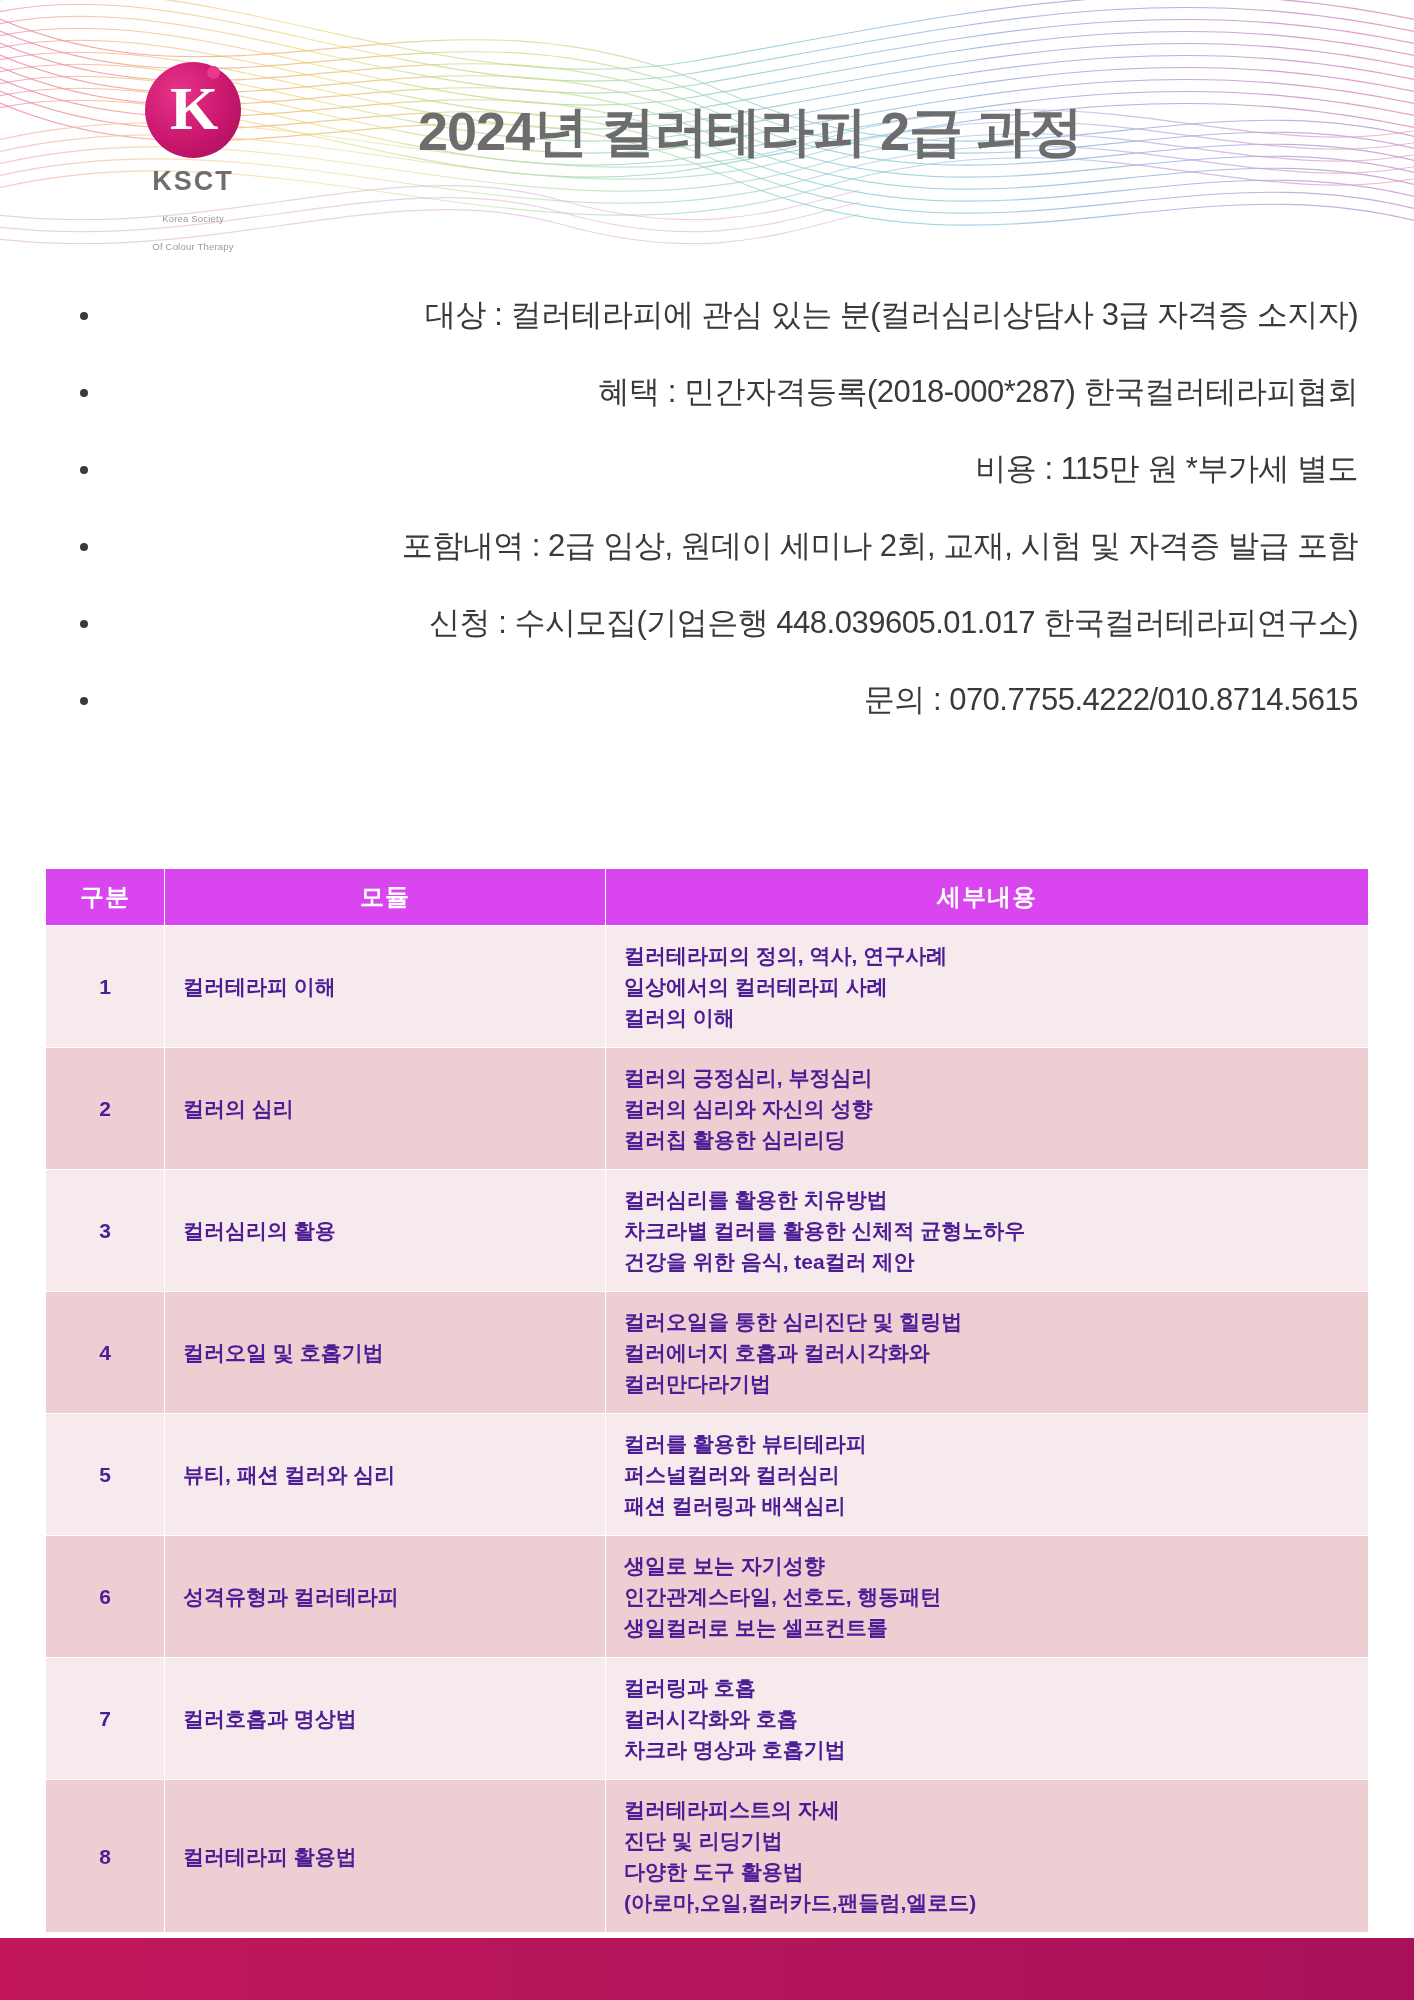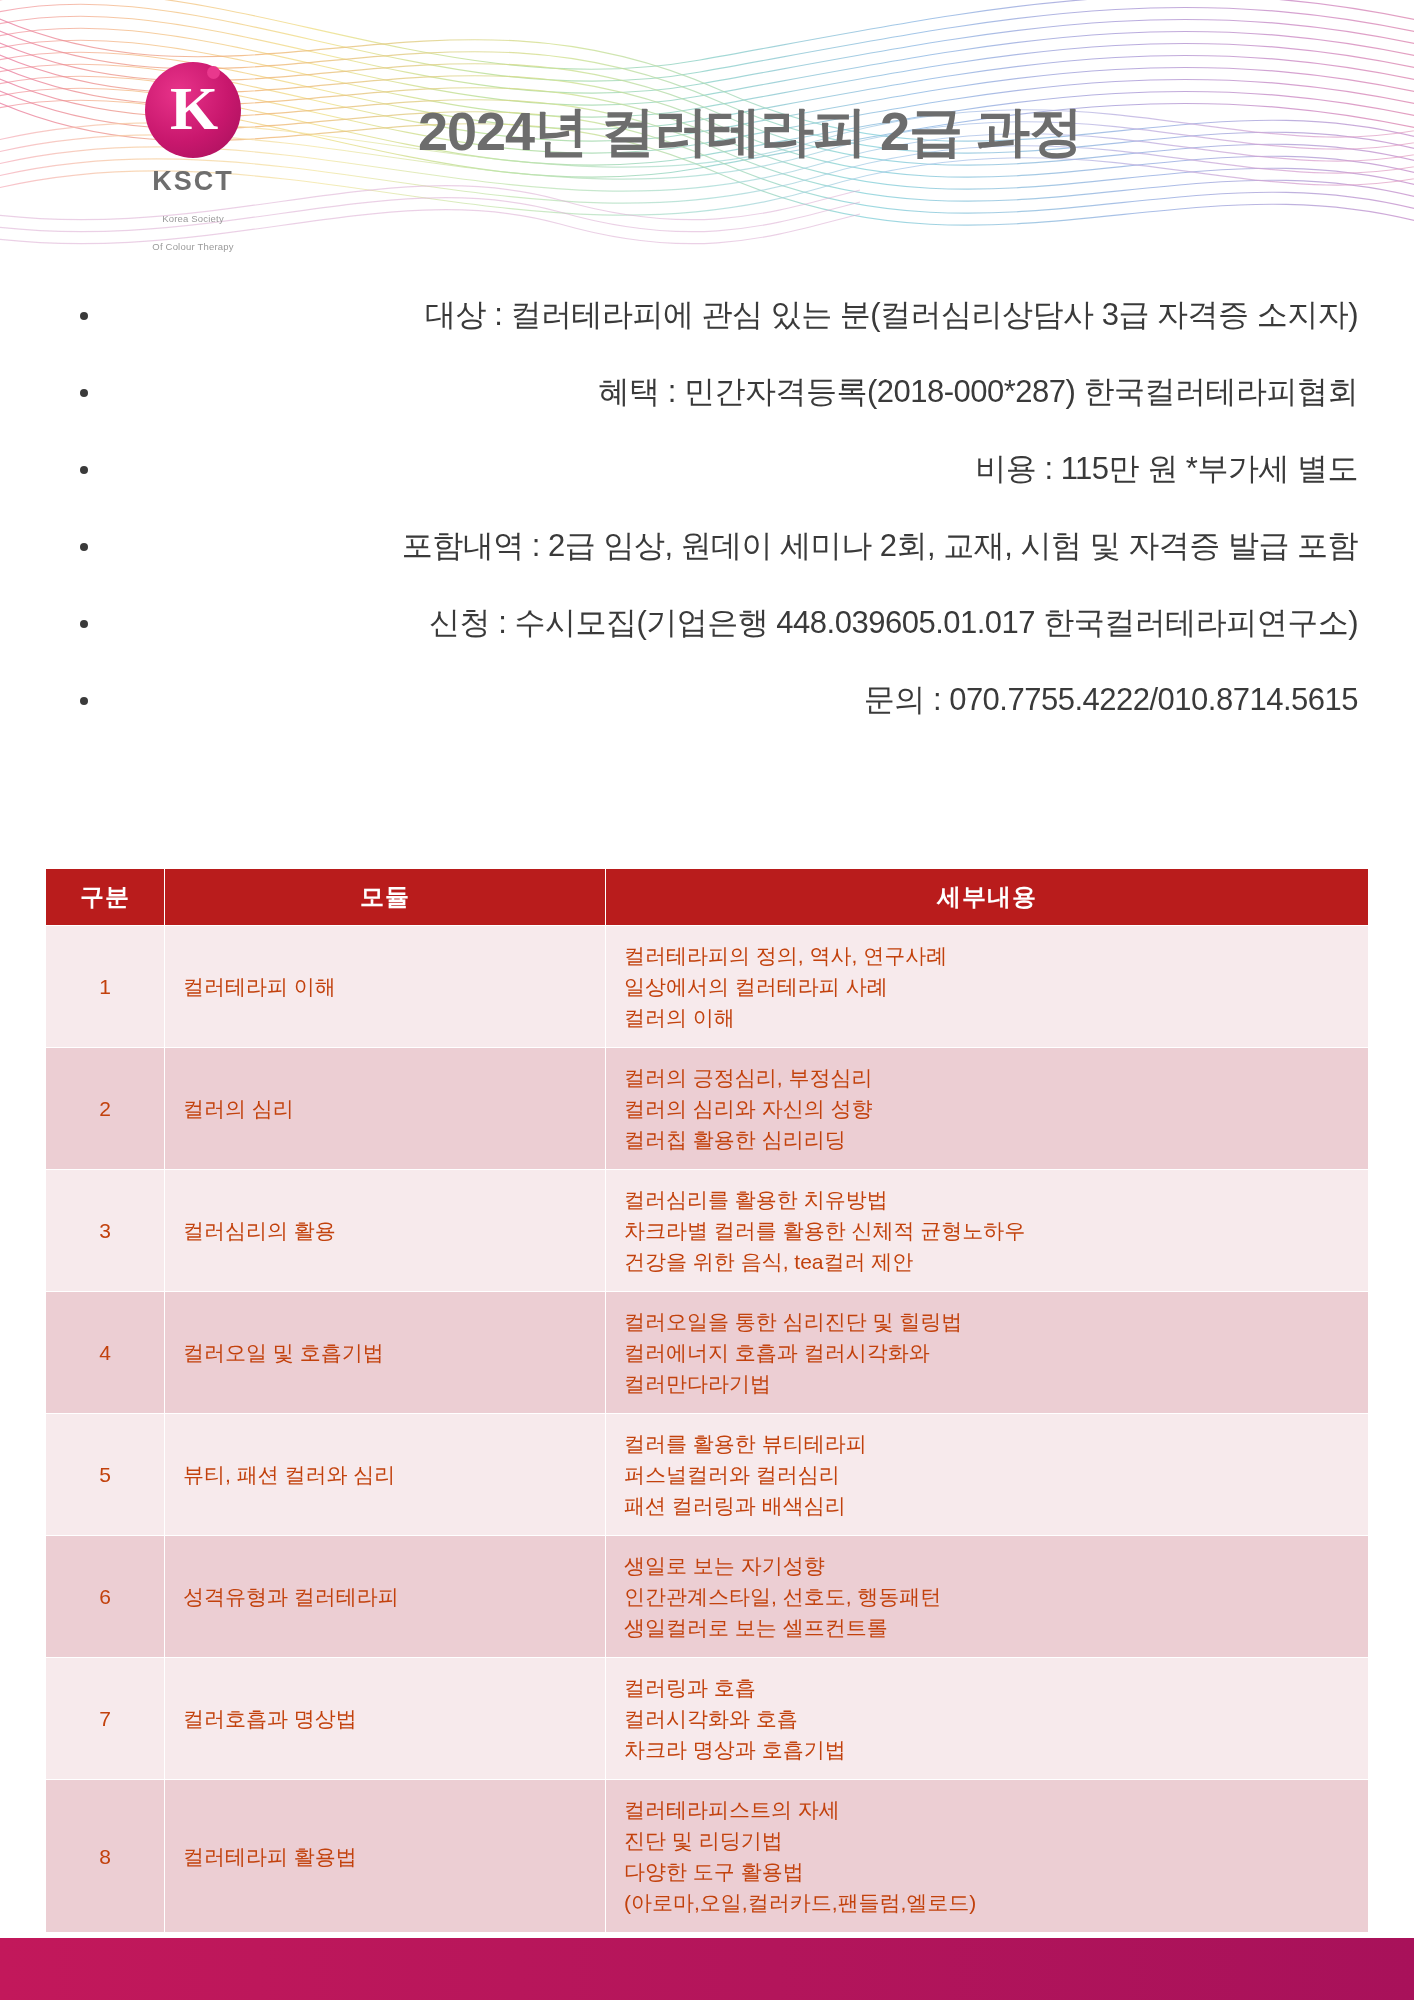--- a/index.html
+++ b/index.html
@@ -127,35 +127,36 @@
   
   .curriculum {
     position: absolute;
     left: 45px;
     top: 868px;
     width: 1320px;
     border-collapse: collapse;
     table-layout: fixed;
   }
   .curriculum th {
-    background: #b91c1c;
+    background: #d946ef;
     color: #ffffff;
     font-size: 24px;
     font-weight: bold;
     padding: 12px 0;
     border: 1px solid #ffffff;
     letter-spacing: 1px;
   }
   .curriculum td {
     border: 1px solid #ffffff;
     font-size: 21px;
-    color: #c2410c;
+    color: #4c1d95;
     padding: 14px 18px;
     vertical-align: middle;
     line-height: 31px;
+    font-weight: bold;
   }
   .col-no   { width: 118px; text-align: center; }
   .col-mod  { width: 440px; }
   .col-det  { width: 762px; }
   .row-a td { background: #f7eaec; }
   .row-b td { background: #ecced3; }
   .detail-line { display: block; white-space: nowrap; }
 
   
   .footer-bar {

